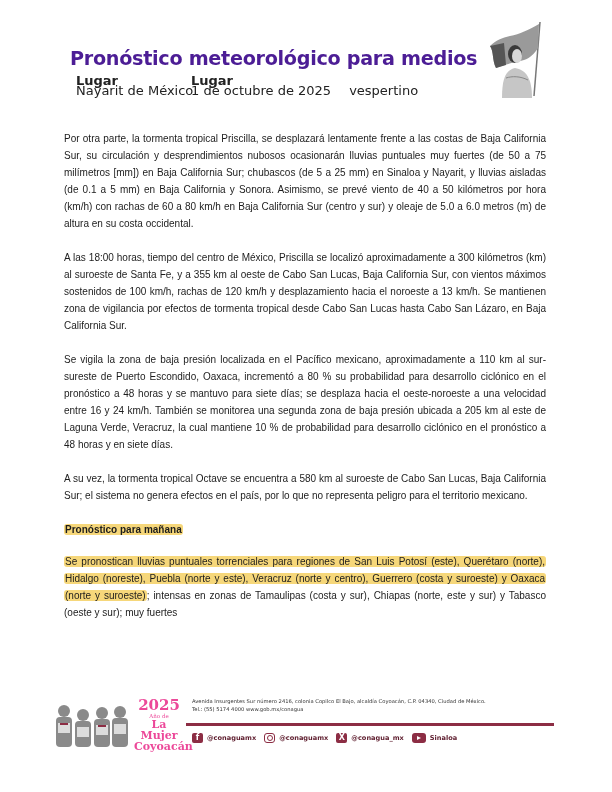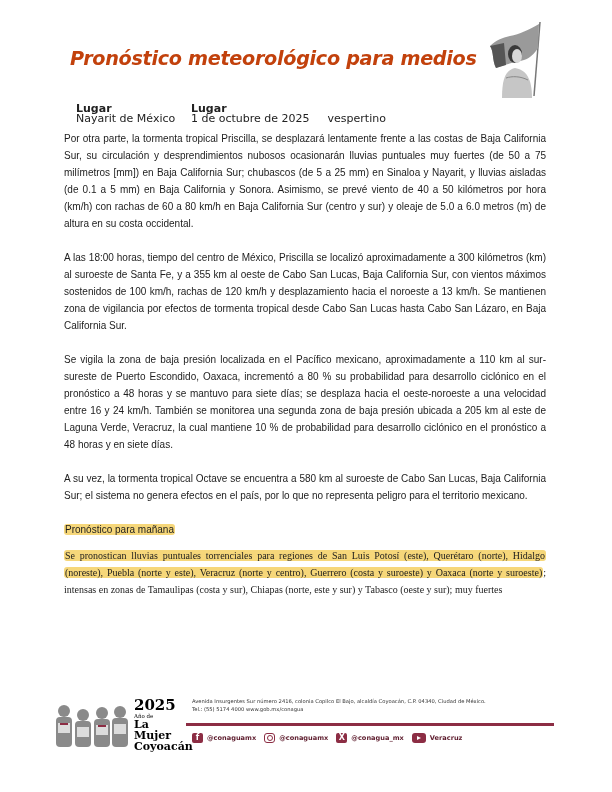--- a/index.html
+++ b/index.html
@@ -2,42 +2,42 @@
 <html><head>
   <meta charset="utf-8">
   <style>
     * { box-sizing: border-box; margin: 0; padding: 0; }
     html, body { width: 612px; height: 792px; background: #ffffff; overflow: hidden; }
     body { position: relative; font-family: "DejaVu Sans", sans-serif; color: #1a1a1a; }
 
     .title {
       position: absolute; left: 70px; top: 47px;
       font-family: "DejaVu Sans", sans-serif; font-weight: bold;
-      font-size: 19.2px; letter-spacing: -0.3px; color: #c2410c; font-style: italic;
+      font-size: 19.2px; letter-spacing: -0.3px; color: #4c1d95;
     }
-    .meta { position: absolute; top: 104px; font-size: 11px; line-height: 10px; color: #222; }
+    .meta { position: absolute; top: 76px; font-size: 13px; line-height: 10px; color: #222; }
     .meta .lbl { font-weight: bold; }
     .meta-lugar { left: 76px; }
     .meta-fecha { left: 191px; }
     .meta-fecha .turno { margin-left: 18px; }
 
     .emblem { position: absolute; left: 484px; top: 18px; width: 64px; height: 80px; }
 
     .body {
       position: absolute; left: 64px; width: 482px; top: 130px;
       font-family: "Liberation Sans", sans-serif;
       font-size: 10px; line-height: 17px; text-align: justify; color: #1c1c1c;
     }
     .body p { margin-bottom: 17px; }
-    .section-head { font-weight: normal; margin-bottom: 9px; }
+    .section-head { font-weight: bold; margin-bottom: 15px; }
     .hl { background: #f6d77a; border-radius: 3px; padding: 0 1px; box-decoration-break: clone; -webkit-box-decoration-break: clone; }
-    .last-par { margin-bottom: 0; font-family: Liberation Serif, serif; }
+    .last-par { margin-bottom: 0; }
 
     .footer-logo { position: absolute; left: 52px; top: 697px; width: 80px; height: 52px; }
-    .year-block { position: absolute; left: 134px; top: 698px; width: 50px; text-align: left; color: #000000; font-family: "DejaVu Serif", serif; }
+    .year-block { position: absolute; left: 134px; top: 698px; width: 50px; text-align: center; color: #ec4899; font-family: "DejaVu Serif", serif; }
     .year-block .year { font-size: 15px; font-weight: bold; line-height: 15px; }
     .year-block .sub { font-size: 5.5px; line-height: 6px; }
     .year-block .big { font-size: 11px; line-height: 11px; font-weight: bold; }
 
     .address { position: absolute; left: 192px; top: 698px; font-size: 5.2px; line-height: 7.6px; color: #333; }
     .rule { position: absolute; left: 186px; top: 723px; width: 368px; height: 3px; background: #8c2d44; }
 
     .social { position: absolute; left: 192px; top: 733px; display: flex; align-items: center; font-size: 6.6px; color: #5e1d2e; font-weight: bold; }
     .social .item { display: flex; align-items: center; margin-right: 8px; }
     .social .ic { width: 11px; height: 10px; margin-right: 4px; display: inline-flex; align-items: center; justify-content: center; border-radius: 2px; background: #8c2d44; color: #fff; font-size: 8px; font-weight: bold; line-height: 1; }
@@ -124,15 +124,15 @@
   <div class="item">
     <span class="ic ig"></span>
     <span>@conaguamx</span>
   </div>
   <div class="item">
     <span class="ic">X</span>
     <span>@conagua_mx</span>
   </div>
   <div class="item">
     <span class="ic yt"></span>
-    <span>Veracruz</span>
+    <span>Sinaloa</span>
   </div>
 </div>
 
 </body></html>

